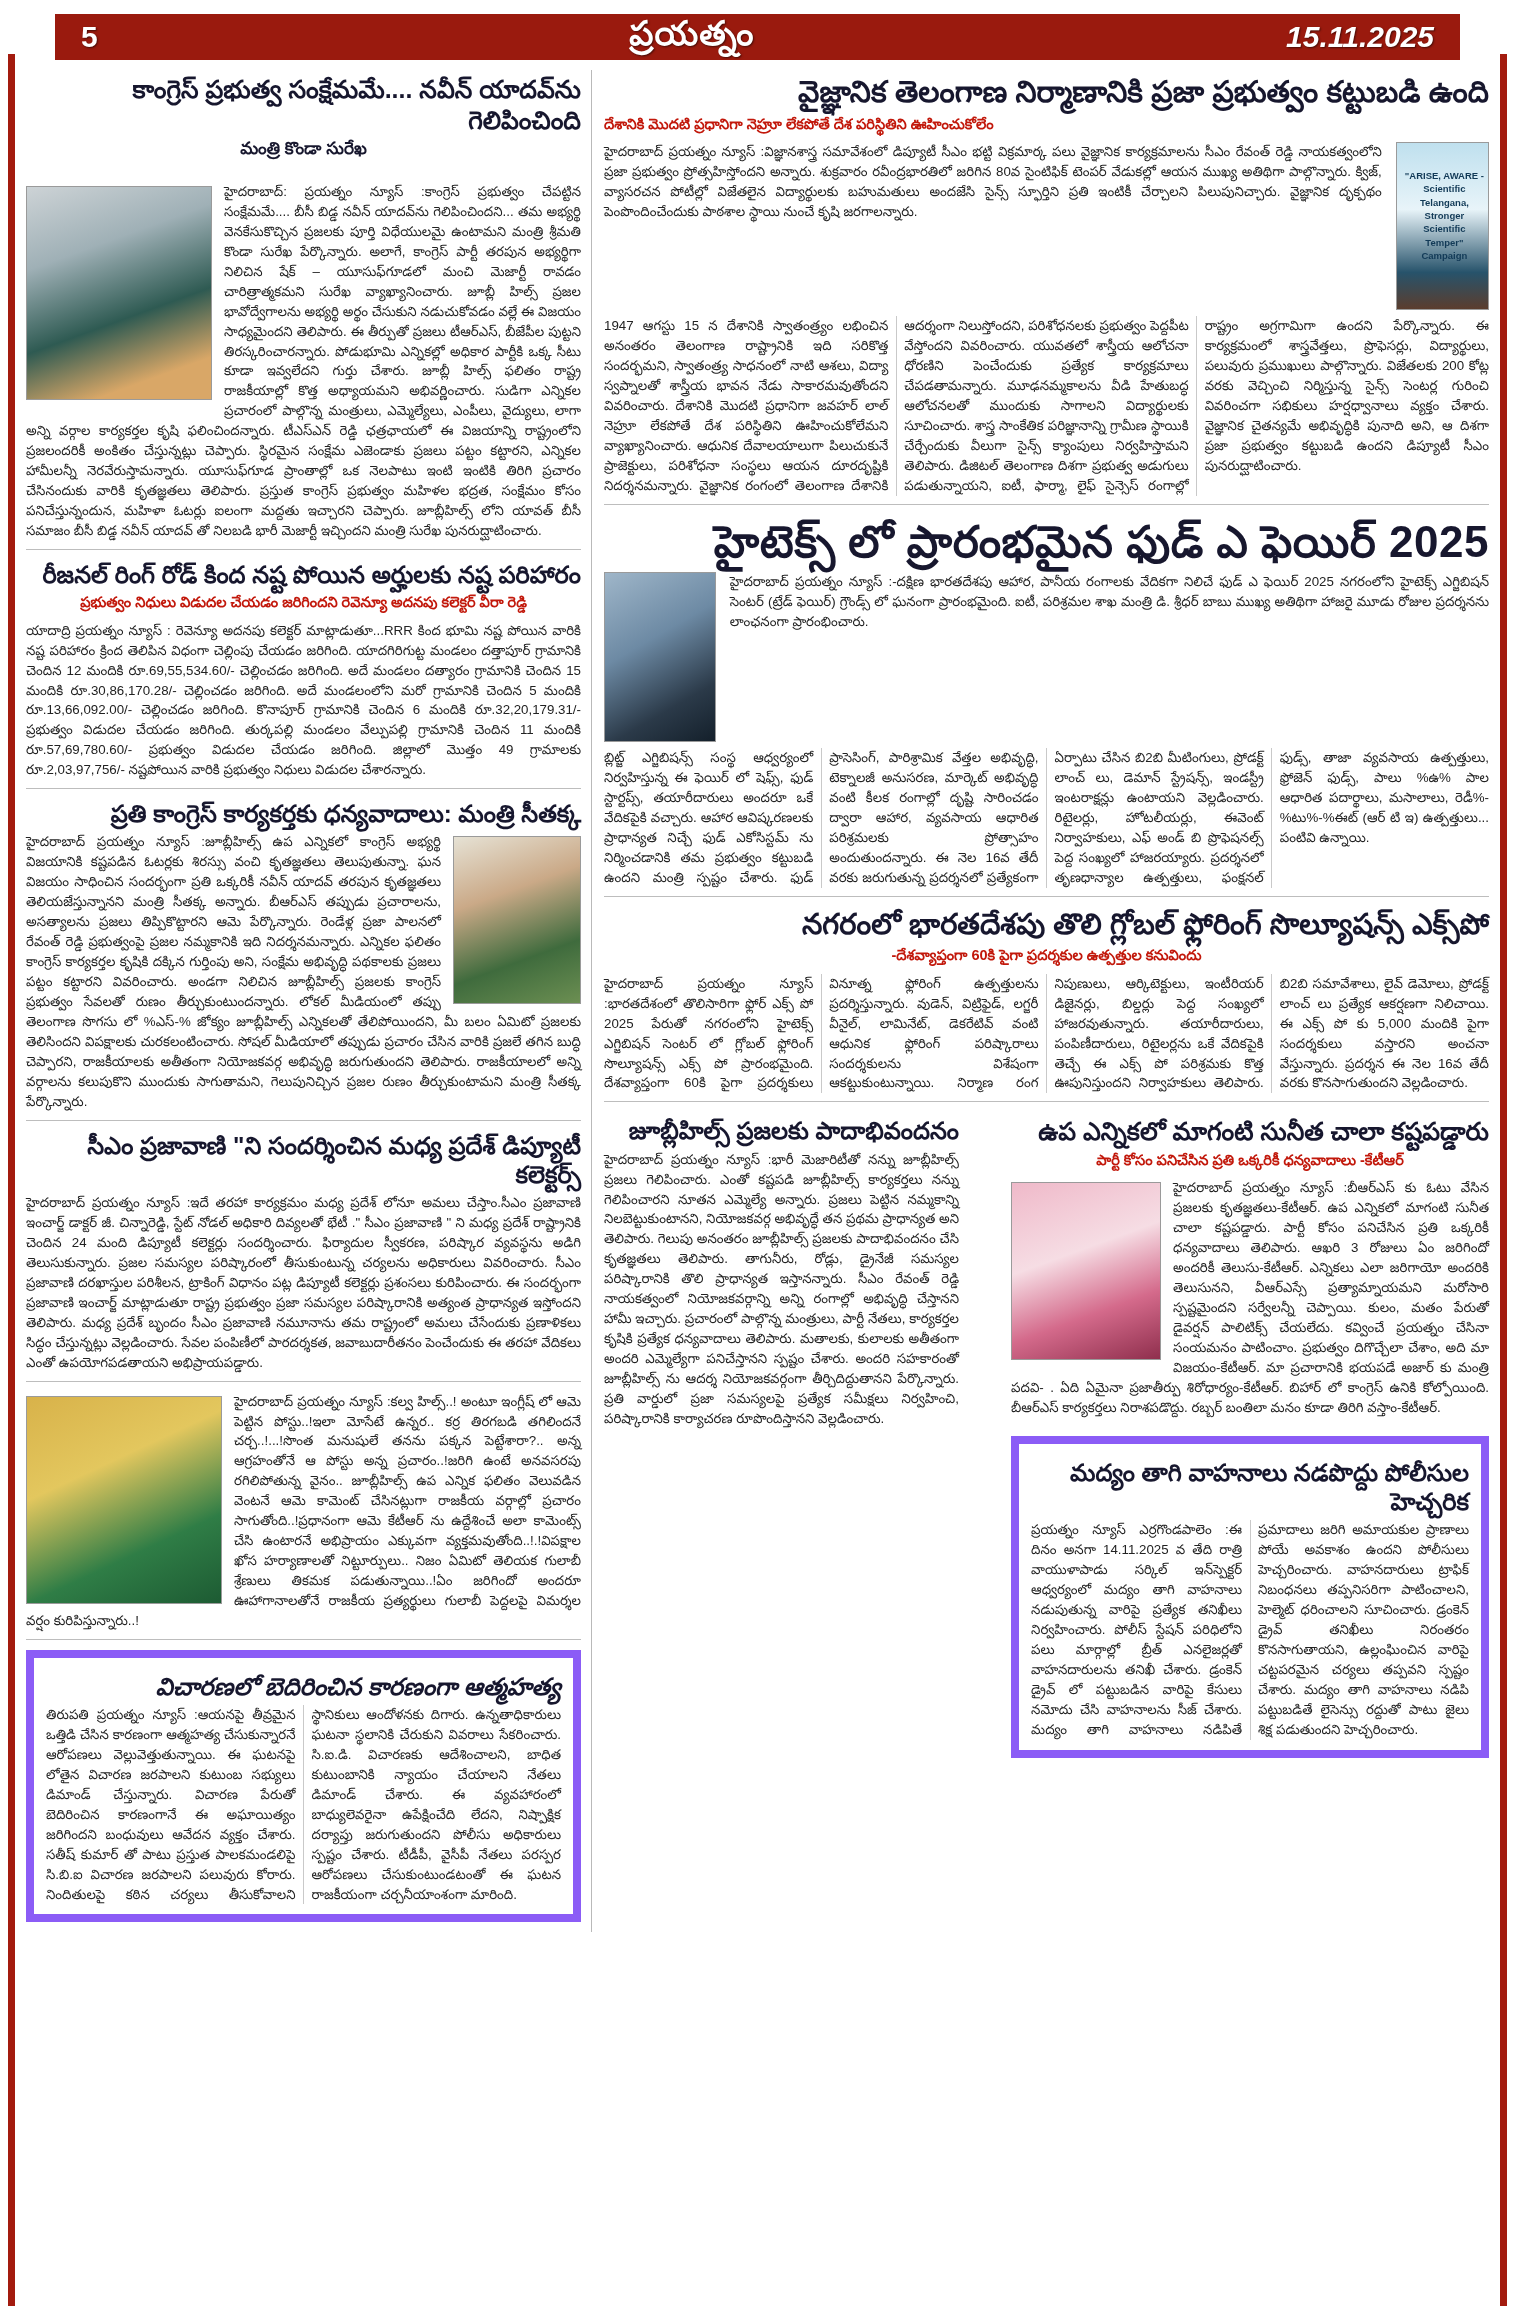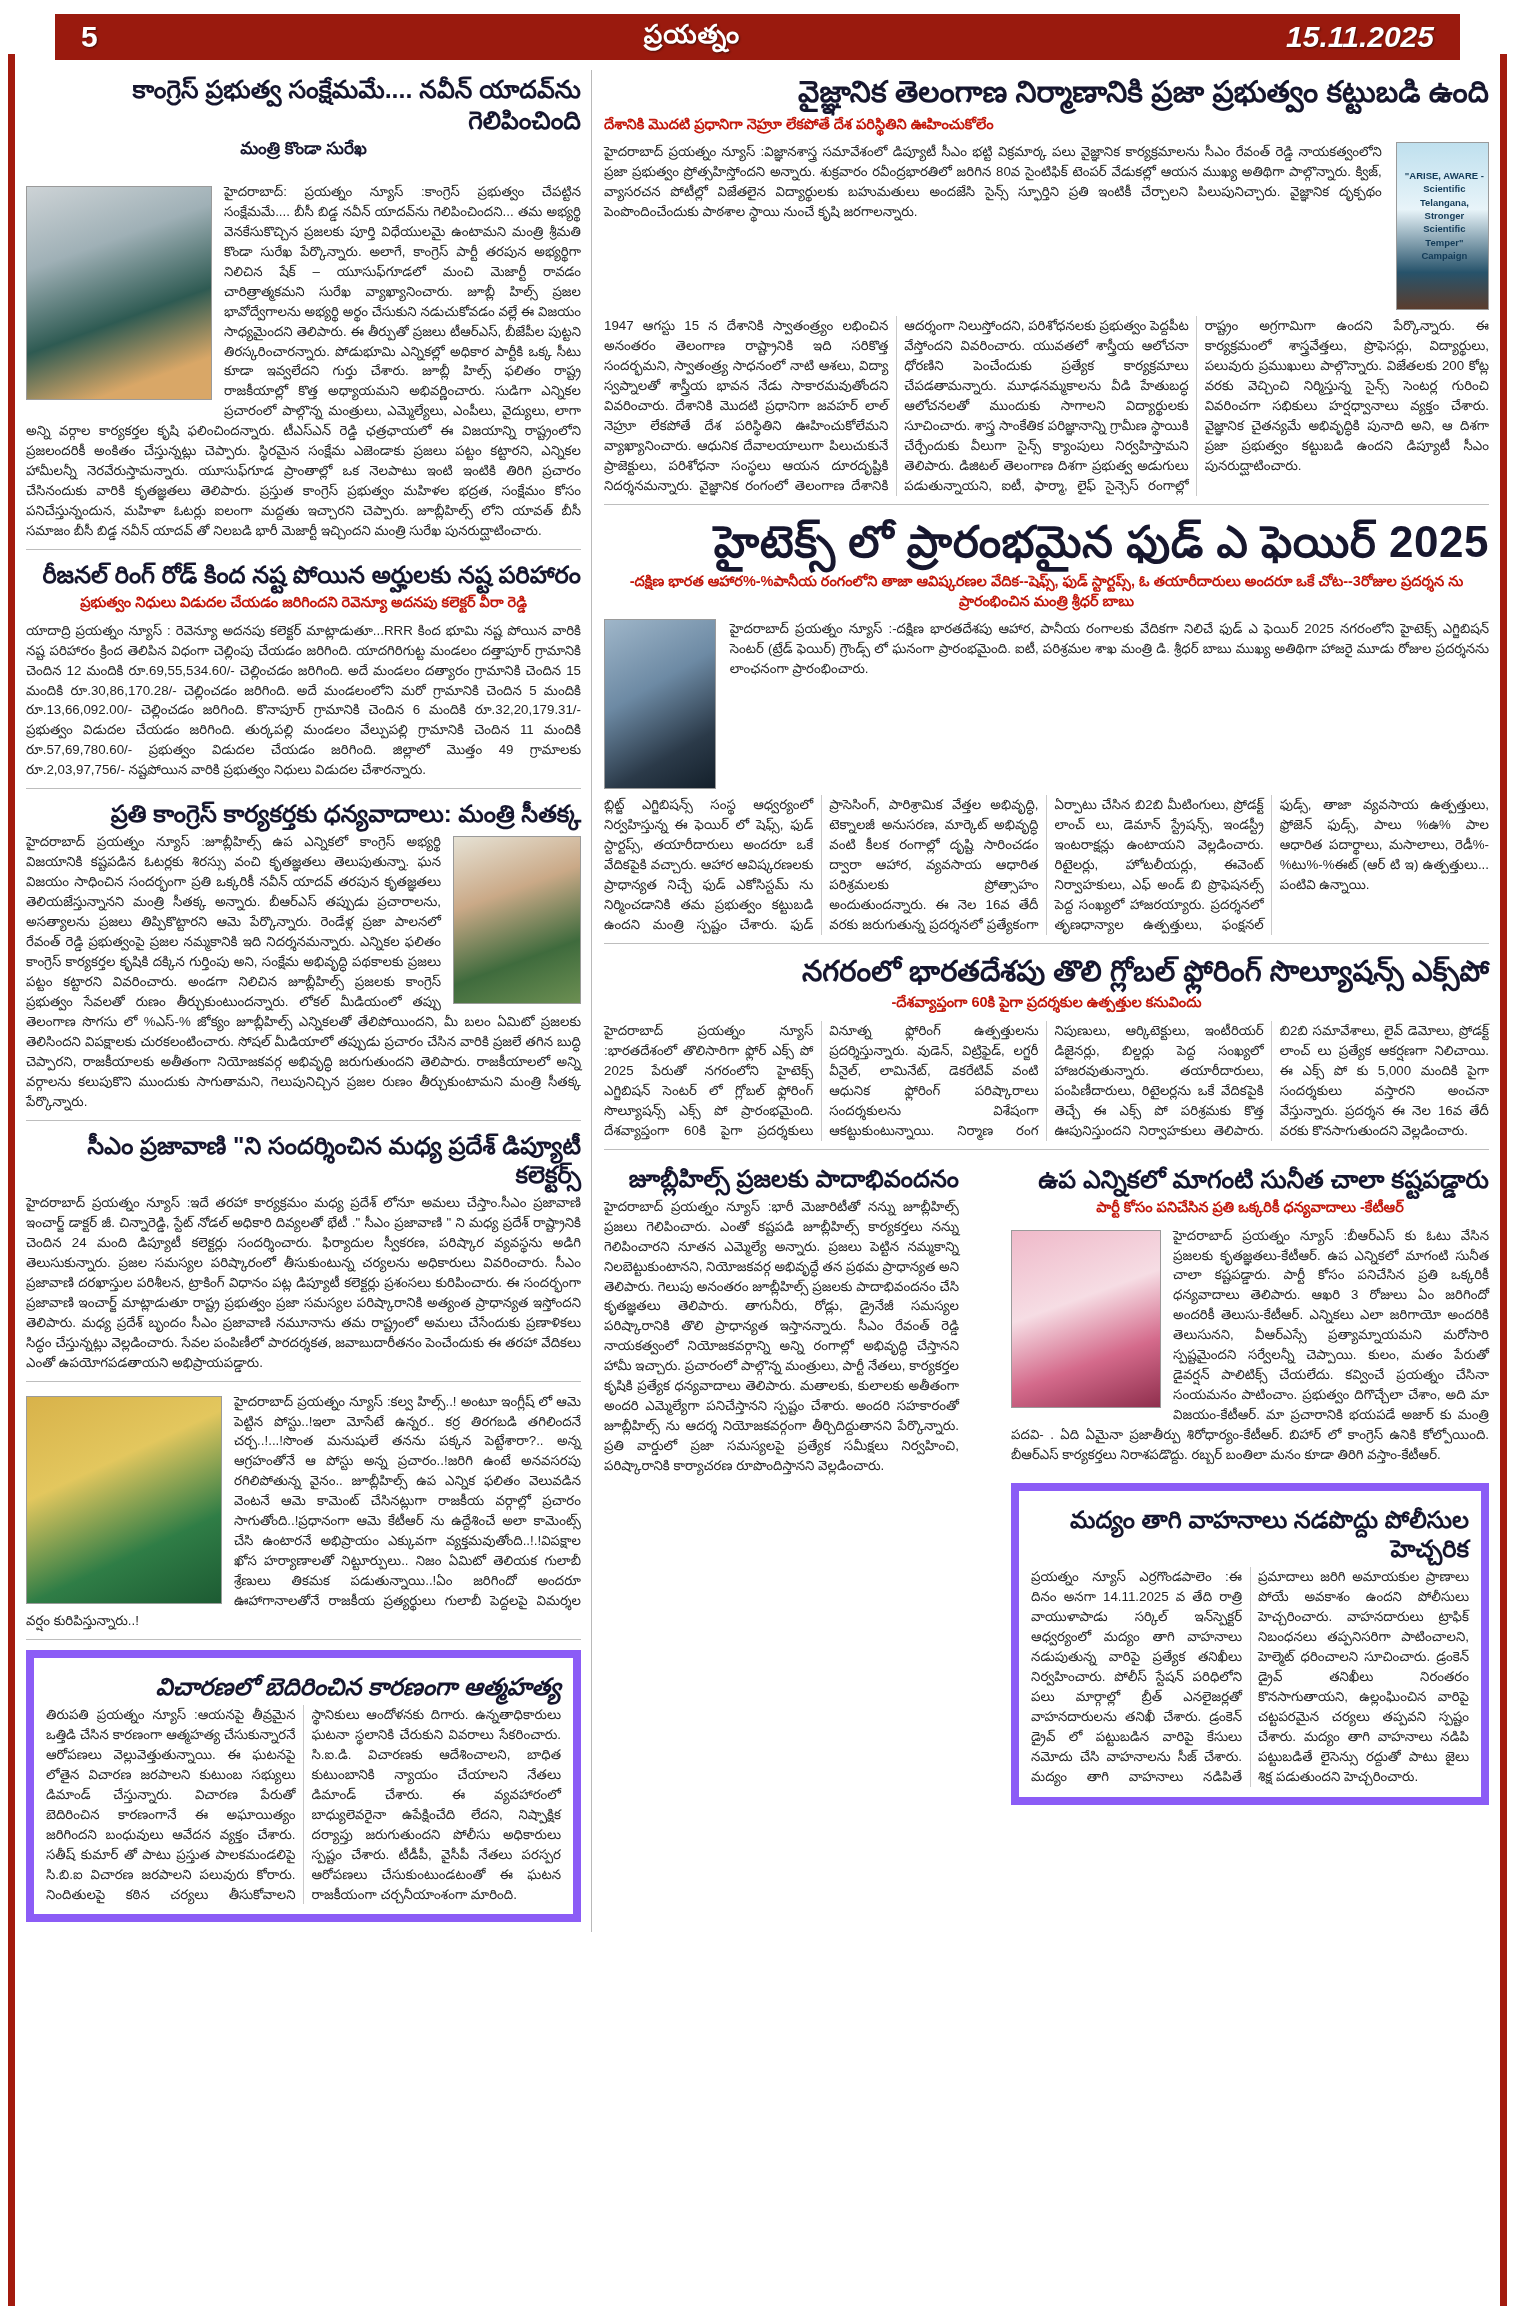--- a/index.html
+++ b/index.html
@@ -20,21 +20,21 @@
     margin:14px 55px 10px 55px;
     background:#9a1a0e;
     color:#ffffff;
     height:46px;
     display:flex; align-items:center; justify-content:space-between;
     padding:0 26px;
     font-weight:bold;
     text-shadow:1px 1px 2px rgba(0,0,0,.55);
   }
   .topbar .pg { font-size:30px; }
-  .topbar .masthead { font-size:26px; letter-spacing:1px; }
+  .topbar .masthead { font-size:34px; letter-spacing:1px; }
   .topbar .date { font-size:30px; font-style:italic; }
 
   
   .content { display:flex; padding:0 26px; gap:12px; }
   .col-left { width:566px; flex:0 0 566px; border-right:1px solid #b9b9b9; padding-right:10px; }
   .col-right { flex:1 1 auto; min-width:0; }
 
   .article { margin-bottom:10px; padding-bottom:8px; }
   .rule { border-bottom:1px solid #bdbdbd; }
 
@@ -145,21 +145,20 @@
           <p class="body">హైదరాబాద్ ప్రయత్నం న్యూస్ :విజ్ఞానశాస్త్ర సమావేశంలో డిప్యూటీ సీఎం భట్టి విక్రమార్క పలు వైజ్ఞానిక కార్యక్రమాలను సీఎం రేవంత్ రెడ్డి నాయకత్వంలోని ప్రజా ప్రభుత్వం ప్రోత్సహిస్తోందని అన్నారు. శుక్రవారం రవీంద్రభారతిలో జరిగిన 80వ సైంటిఫిక్ టెంపర్ వేడుకల్లో ఆయన ముఖ్య అతిథిగా పాల్గొన్నారు. క్విజ్, వ్యాసరచన పోటీల్లో విజేతలైన విద్యార్థులకు బహుమతులు అందజేసి సైన్స్ స్ఫూర్తిని ప్రతి ఇంటికీ చేర్చాలని పిలుపునిచ్చారు. వైజ్ఞానిక దృక్పథం పెంపొందించేందుకు పాఠశాల స్థాయి నుంచే కృషి జరగాలన్నారు.</p>
           <div class="photo ph-event">
             <div class="banner">"ARISE, AWARE - Scientific Telangana, Stronger Scientific Temper" Campaign</div>
           </div>
         </div>
         <p class="body cols-3">1947 ఆగస్టు 15 న దేశానికి స్వాతంత్ర్యం లభించిన అనంతరం తెలంగాణ రాష్ట్రానికి ఇది సరికొత్త సందర్భమని, స్వాతంత్ర్య సాధనంలో నాటి ఆశలు, విద్యా స్వప్నాలతో శాస్త్రీయ భావన నేడు సాకారమవుతోందని వివరించారు. దేశానికి మొదటి ప్రధానిగా జవహర్ లాల్ నెహ్రూ లేకపోతే దేశ పరిస్థితిని ఊహించుకోలేమని వ్యాఖ్యానించారు. ఆధునిక దేవాలయాలుగా పిలుచుకునే ప్రాజెక్టులు, పరిశోధనా సంస్థలు ఆయన దూరదృష్టికి నిదర్శనమన్నారు. వైజ్ఞానిక రంగంలో తెలంగాణ దేశానికి ఆదర్శంగా నిలుస్తోందని, పరిశోధనలకు ప్రభుత్వం పెద్దపీట వేస్తోందని వివరించారు. యువతలో శాస్త్రీయ ఆలోచనా ధోరణిని పెంచేందుకు ప్రత్యేక కార్యక్రమాలు చేపడతామన్నారు. మూఢనమ్మకాలను వీడి హేతుబద్ధ ఆలోచనలతో ముందుకు సాగాలని విద్యార్థులకు సూచించారు. శాస్త్ర సాంకేతిక పరిజ్ఞానాన్ని గ్రామీణ స్థాయికి చేర్చేందుకు వీలుగా సైన్స్ క్యాంపులు నిర్వహిస్తామని తెలిపారు. డిజిటల్ తెలంగాణ దిశగా ప్రభుత్వ అడుగులు పడుతున్నాయని, ఐటీ, ఫార్మా, లైఫ్ సైన్సెస్ రంగాల్లో రాష్ట్రం అగ్రగామిగా ఉందని పేర్కొన్నారు. ఈ కార్యక్రమంలో శాస్త్రవేత్తలు, ప్రొఫెసర్లు, విద్యార్థులు, పలువురు ప్రముఖులు పాల్గొన్నారు. విజేతలకు 200 కోట్ల వరకు వెచ్చించి నిర్మిస్తున్న సైన్స్ సెంటర్ల గురించి వివరించగా సభికులు హర్షధ్వానాలు వ్యక్తం చేశారు. వైజ్ఞానిక చైతన్యమే అభివృద్ధికి పునాది అని, ఆ దిశగా ప్రజా ప్రభుత్వం కట్టుబడి ఉందని డిప్యూటీ సీఎం పునరుద్ఘాటించారు.</p>
       </div>
 
       <div class="article rule">
         <div class="headline h-42">హైటెక్స్ లో  ప్రారంభమైన ఫుడ్ ఎ ఫెయిర్ 2025</div>
-        <div class="subhead-red">-దక్షిణ భారత ఆహార%-%పానీయ రంగంలోని తాజా ఆవిష్కరణల వేదిక--షెఫ్స్, ఫుడ్ స్టార్టప్స్, ఓ తయారీదారులు అందరూ ఒకే చోట--3రోజుల ప్రదర్శన ను ప్రారంభించిన మంత్రి శ్రీధర్ బాబు</div>
         <div class="intro-wrap">
           <div class="photo ph-sridhar"></div>
           <p class="body">హైదరాబాద్ ప్రయత్నం న్యూస్ :-దక్షిణ భారతదేశపు ఆహార, పానీయ రంగాలకు వేదికగా నిలిచే ఫుడ్ ఎ ఫెయిర్ 2025 నగరంలోని హైటెక్స్ ఎగ్జిబిషన్ సెంటర్ (ట్రేడ్ ఫెయిర్) గ్రౌండ్స్ లో ఘనంగా ప్రారంభమైంది. ఐటీ, పరిశ్రమల శాఖ మంత్రి డి. శ్రీధర్ బాబు ముఖ్య అతిథిగా హాజరై మూడు రోజుల ప్రదర్శనను లాంఛనంగా ప్రారంభించారు.</p>
         </div>
         <p class="body cols-4">బ్లిట్జ్ ఎగ్జిబిషన్స్ సంస్థ ఆధ్వర్యంలో నిర్వహిస్తున్న ఈ ఫెయిర్ లో షెఫ్స్, ఫుడ్ స్టార్టప్స్, తయారీదారులు అందరూ ఒకే వేదికపైకి వచ్చారు. ఆహార ఆవిష్కరణలకు ప్రాధాన్యత నిచ్చే ఫుడ్ ఎకోసిస్టమ్ ను నిర్మించడానికి తమ ప్రభుత్వం కట్టుబడి ఉందని మంత్రి స్పష్టం చేశారు. ఫుడ్ ప్రాసెసింగ్, పారిశ్రామిక వేత్తల అభివృద్ధి, టెక్నాలజీ అనుసరణ, మార్కెట్ అభివృద్ధి వంటి కీలక రంగాల్లో దృష్టి సారించడం ద్వారా ఆహార, వ్యవసాయ ఆధారిత పరిశ్రమలకు ప్రోత్సాహం అందుతుందన్నారు. ఈ నెల 16వ తేదీ వరకు జరుగుతున్న ప్రదర్శనలో ప్రత్యేకంగా ఏర్పాటు చేసిన బి2బి మీటింగులు, ప్రోడక్ట్ లాంచ్ లు, డెమాన్ స్ట్రేషన్స్, ఇండస్ట్రీ ఇంటరాక్షన్లు ఉంటాయని వెల్లడించారు. రిటైలర్లు, హోటలీయర్లు, ఈవెంట్ నిర్వాహకులు, ఎఫ్ అండ్ బి ప్రొఫెషనల్స్ పెద్ద సంఖ్యలో హాజరయ్యారు. ప్రదర్శనలో తృణధాన్యాల ఉత్పత్తులు, ఫంక్షనల్ ఫుడ్స్, తాజా వ్యవసాయ ఉత్పత్తులు, ఫ్రోజెన్ ఫుడ్స్, పాలు %ఉ% పాల ఆధారిత పదార్థాలు, మసాలాలు, రెడీ%-%టు%-%ఈట్ (ఆర్ టి ఇ) ఉత్పత్తులు... పంటివి ఉన్నాయి.</p>
       </div>
 
       <div class="article rule">
         <div class="headline h-28">నగరంలో భారతదేశపు తొలి గ్లోబల్ ఫ్లోరింగ్ సొల్యూషన్స్ ఎక్స్‌పో</div>
         <div class="subhead-red">-దేశవ్యాప్తంగా 60కి పైగా ప్రదర్శకుల ఉత్పత్తుల కనువిందు</div>

